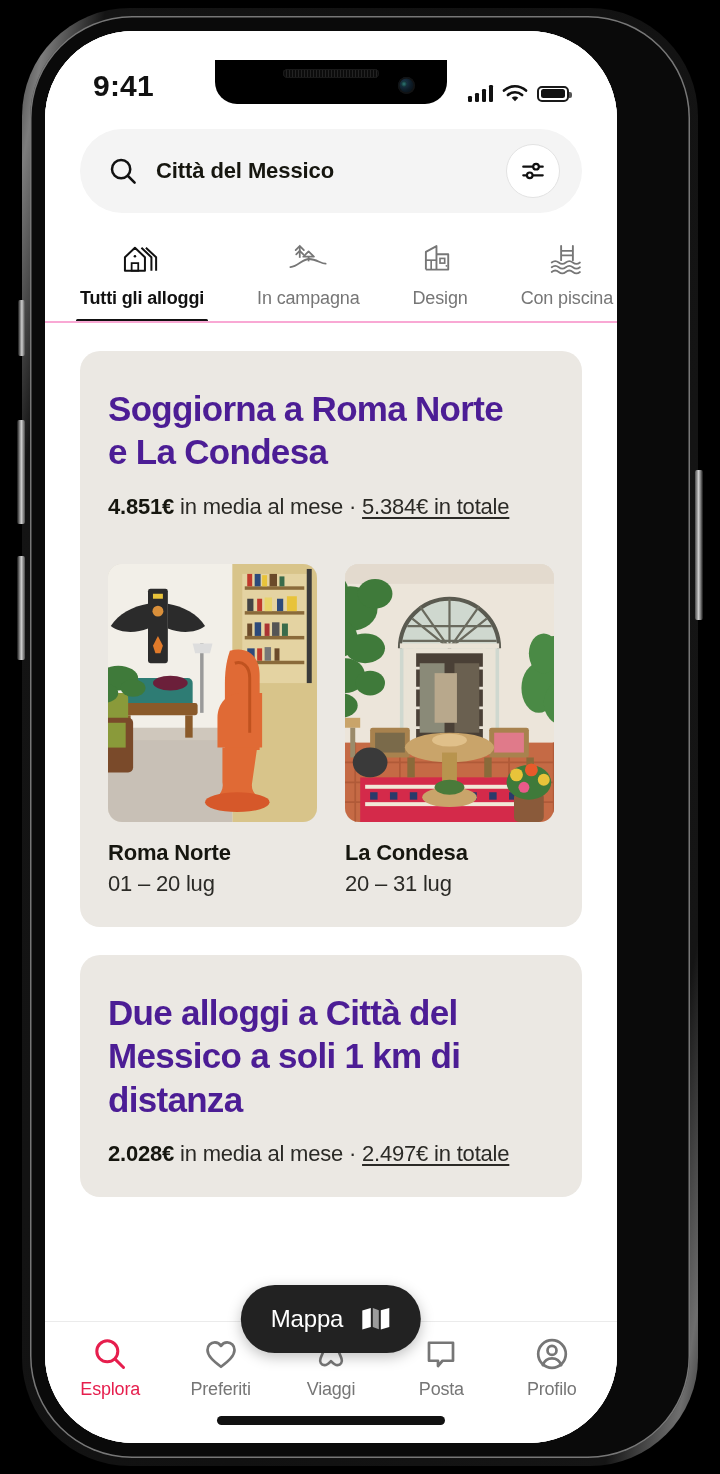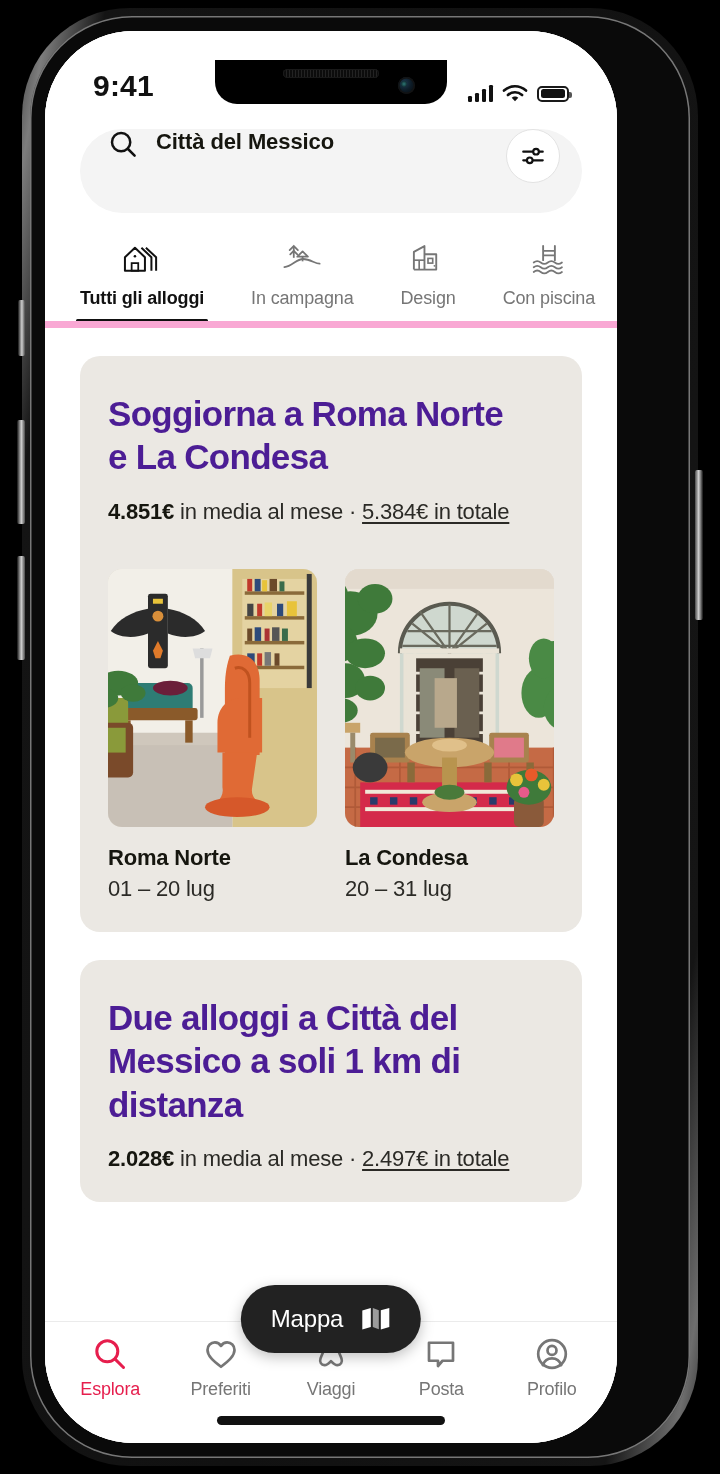--- a/index.html
+++ b/index.html
@@ -80,35 +80,35 @@
     background:#555; border-radius:0 2px 2px 0;
   }
 
   
   .app{ position:absolute; inset:0; background:#fff; display:flex; flex-direction:column; }
   .app-top{ padding:88px 0 0 0; background:#fff; flex:0 0 auto; }
 
   
   .searchbar{
     margin:10px 35px 0 35px; height:84px; border-radius:44px; background:#f4f4f4;
-    display:flex; padding:0 22px 0 28px; gap:18px;
+    display:flex; align-items:center; padding:0 22px 0 28px; gap:18px;
   }
   .search-icon{ width:30px; height:30px; flex:0 0 auto; }
   .search-texts{ flex:1; min-width:0; }
   .search-title{ font-size:22px; font-weight:600; color:#16160f; letter-spacing:-.1px; line-height:1.18; }
   .search-sub{ font-size:17px; color:#767676; margin-top:3px; letter-spacing:-.1px; }
   .filter-btn{
     width:54px; height:54px; border-radius:50%; border:1px solid #e2e2e2;
     background:#fff; display:flex; align-items:center; justify-content:center; flex:0 0 auto;
   }
 
   
   .tabs{
-    display:flex; align-items:flex-end; gap:0; padding:0 0 0 35px;
-    margin-top:22px; border-bottom:7px solid #f9a8d4; overflow:hidden;
+    display:flex; align-items:flex-end; gap:6px; padding:0 0 0 35px;
+    margin-top:22px; border-bottom:2px solid #f9a8d4; overflow:hidden;
   }
   .tab{
     display:flex; flex-direction:column; align-items:center; gap:11px;
     padding:6px 0 12px 0; margin-right:47px; flex:0 0 auto;
     color:#767676; position:relative; white-space:nowrap;
   }
   .tab .tab-ico{ width:40px; height:36px; display:block; }
   .tab-label{ font-size:18px; letter-spacing:-.15px; }
   .tab.active{ color:#111; }
   .tab.active .tab-label{ font-weight:700; }

